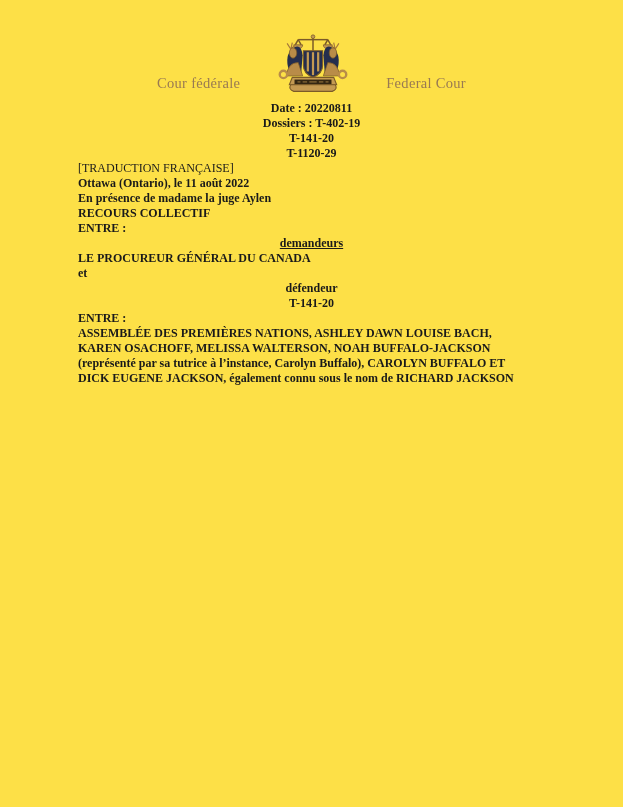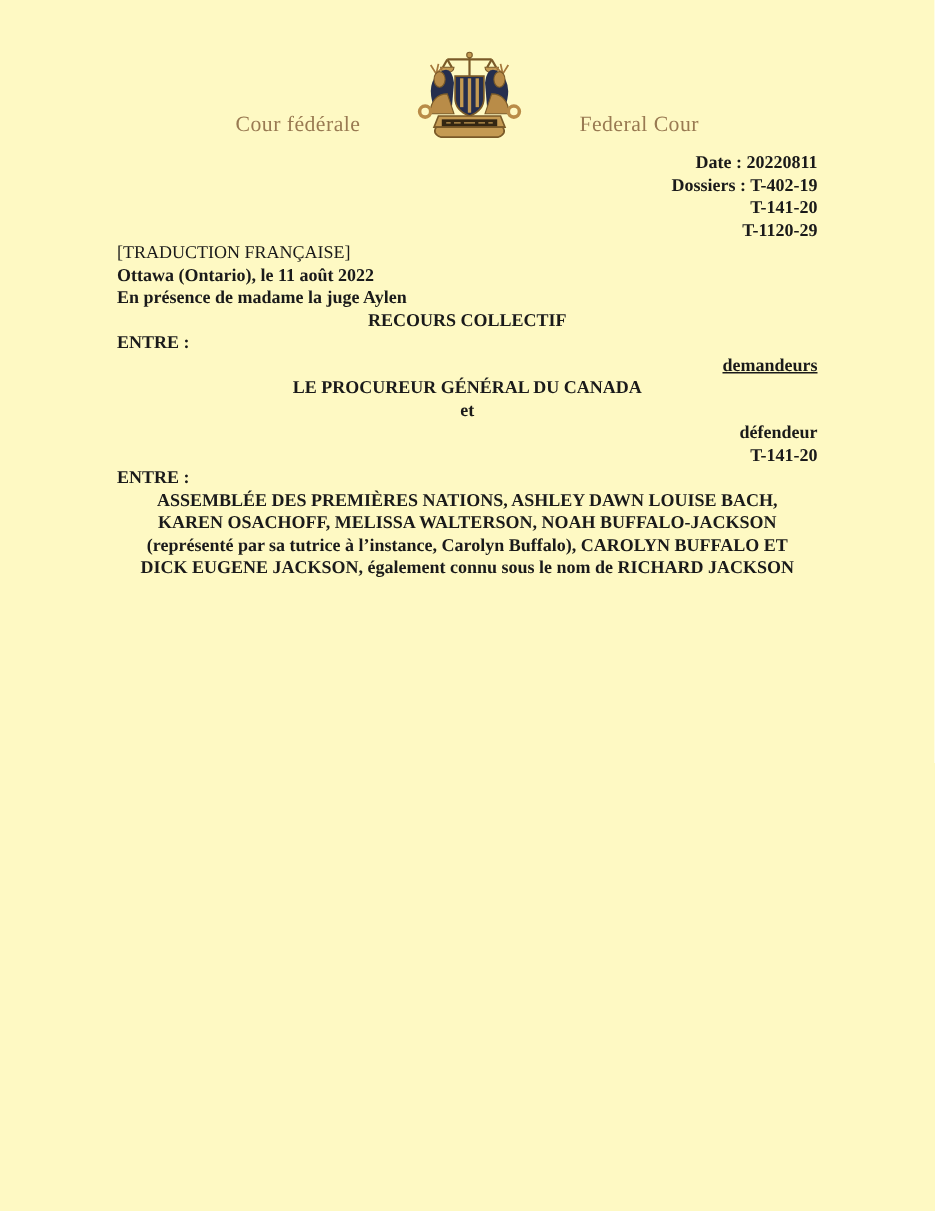--- a/index.html
+++ b/index.html
@@ -1,32 +1,32 @@
 <!DOCTYPE html>
 <html><head>
 <meta charset="utf-8">
 <style>
   html, body { margin: 0; padding: 0; background: #ffffff; }
   .page {
     position: relative;
     width: 623px; height: 807px;
     margin: 0;
-    background: #fef9c3;
+    background: #fde047;
     box-sizing: border-box;
     padding: 0 78px;
     overflow: hidden;
     font-family: "Liberation Serif", serif;
     font-size: 12px;
     line-height: 15px;
     color: #1a1a1a;
   }
   .page p, .page div { margin: 0; }
   .bold { font-weight: bold; }
-  .center { text-align: center; }
-  .right { text-align: right; }
+  .center { }
+  .right { text-align: center; }
 
   
   .masthead {
     margin-top: 33px;
     height: 68px;
     display: flex;
     justify-content: center;
     align-items: flex-end;
     gap: 36px;
   }

